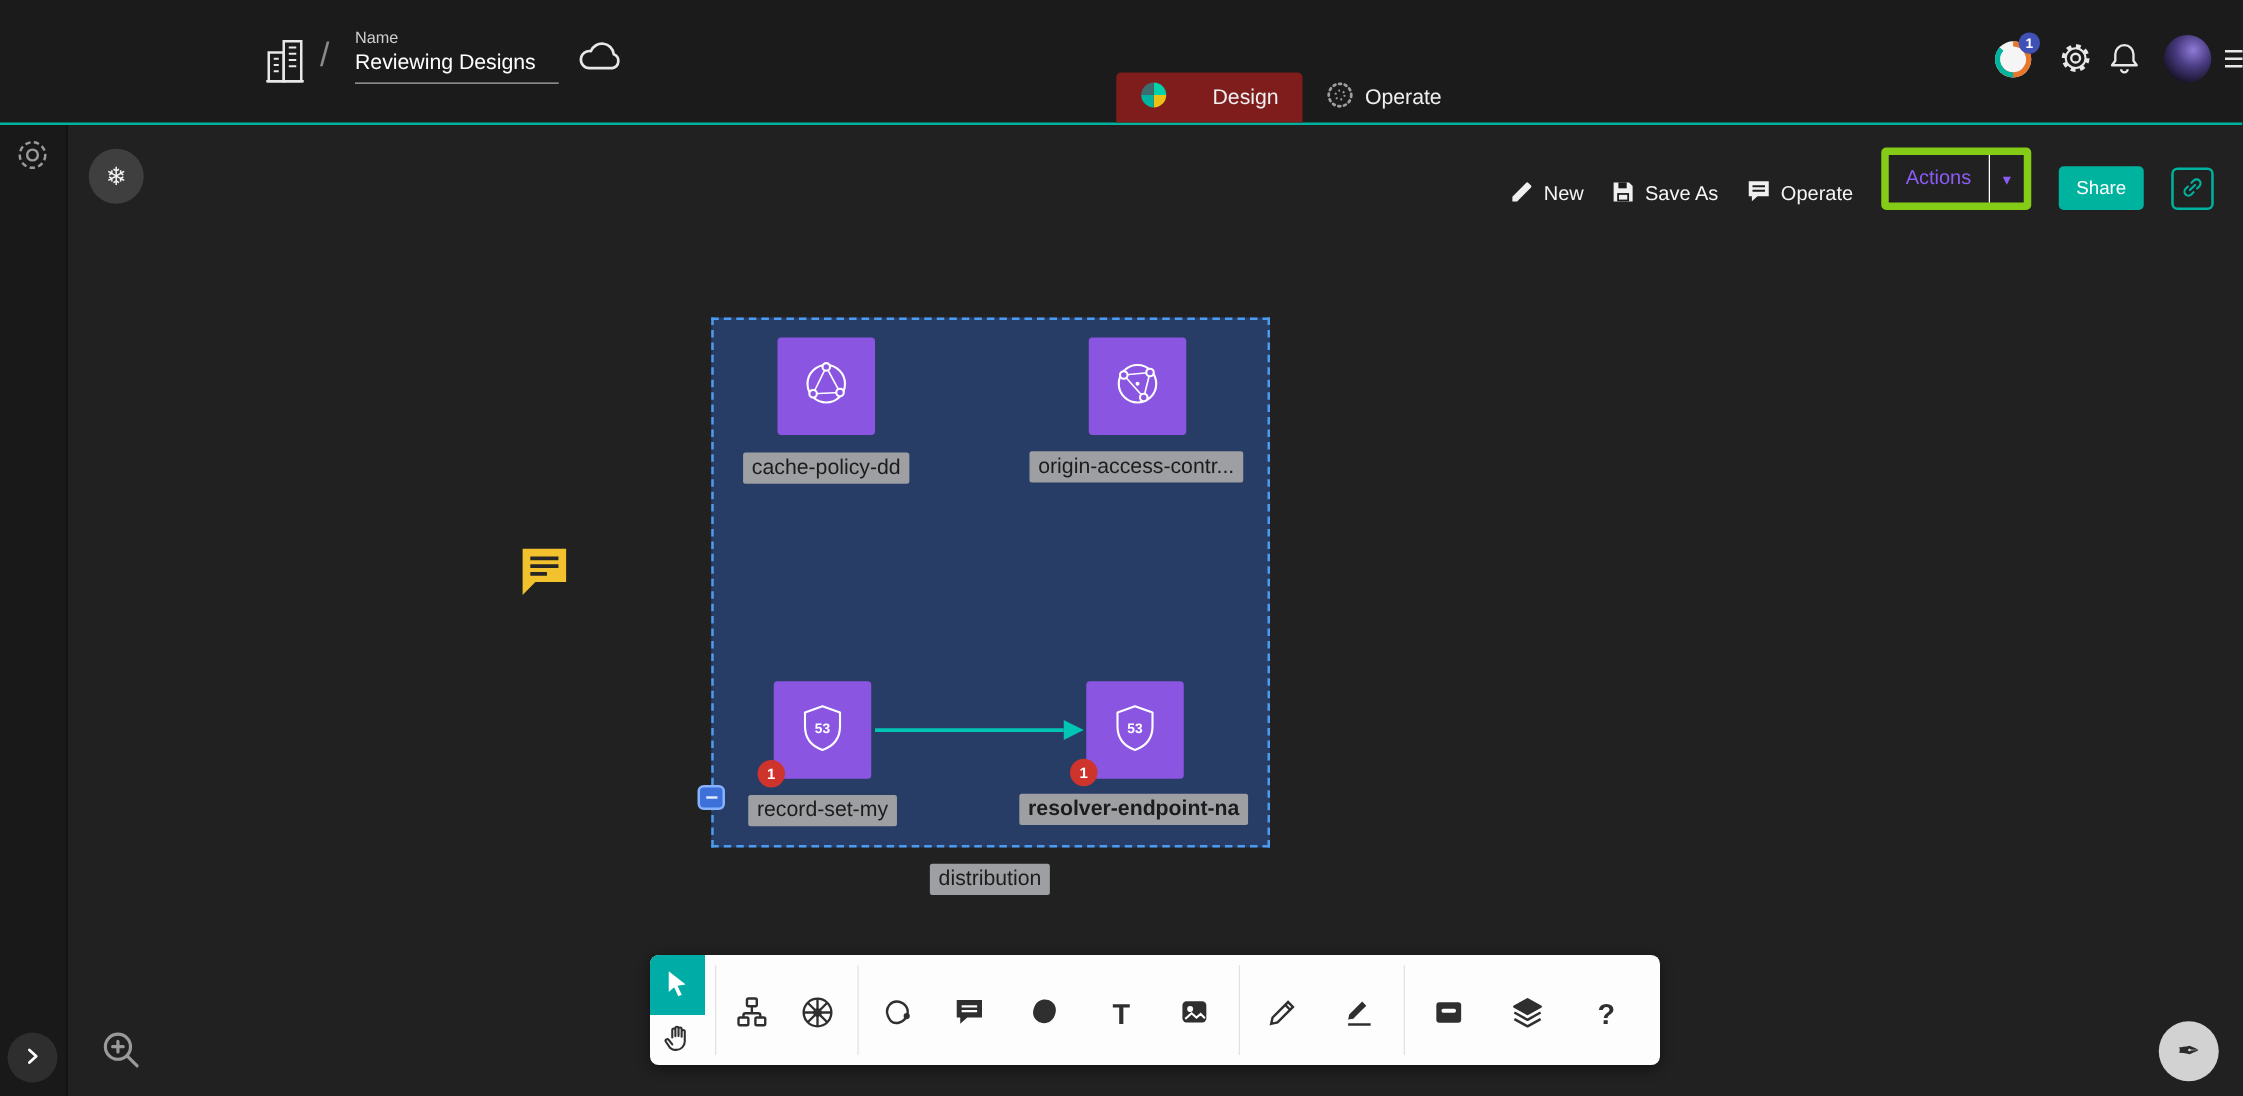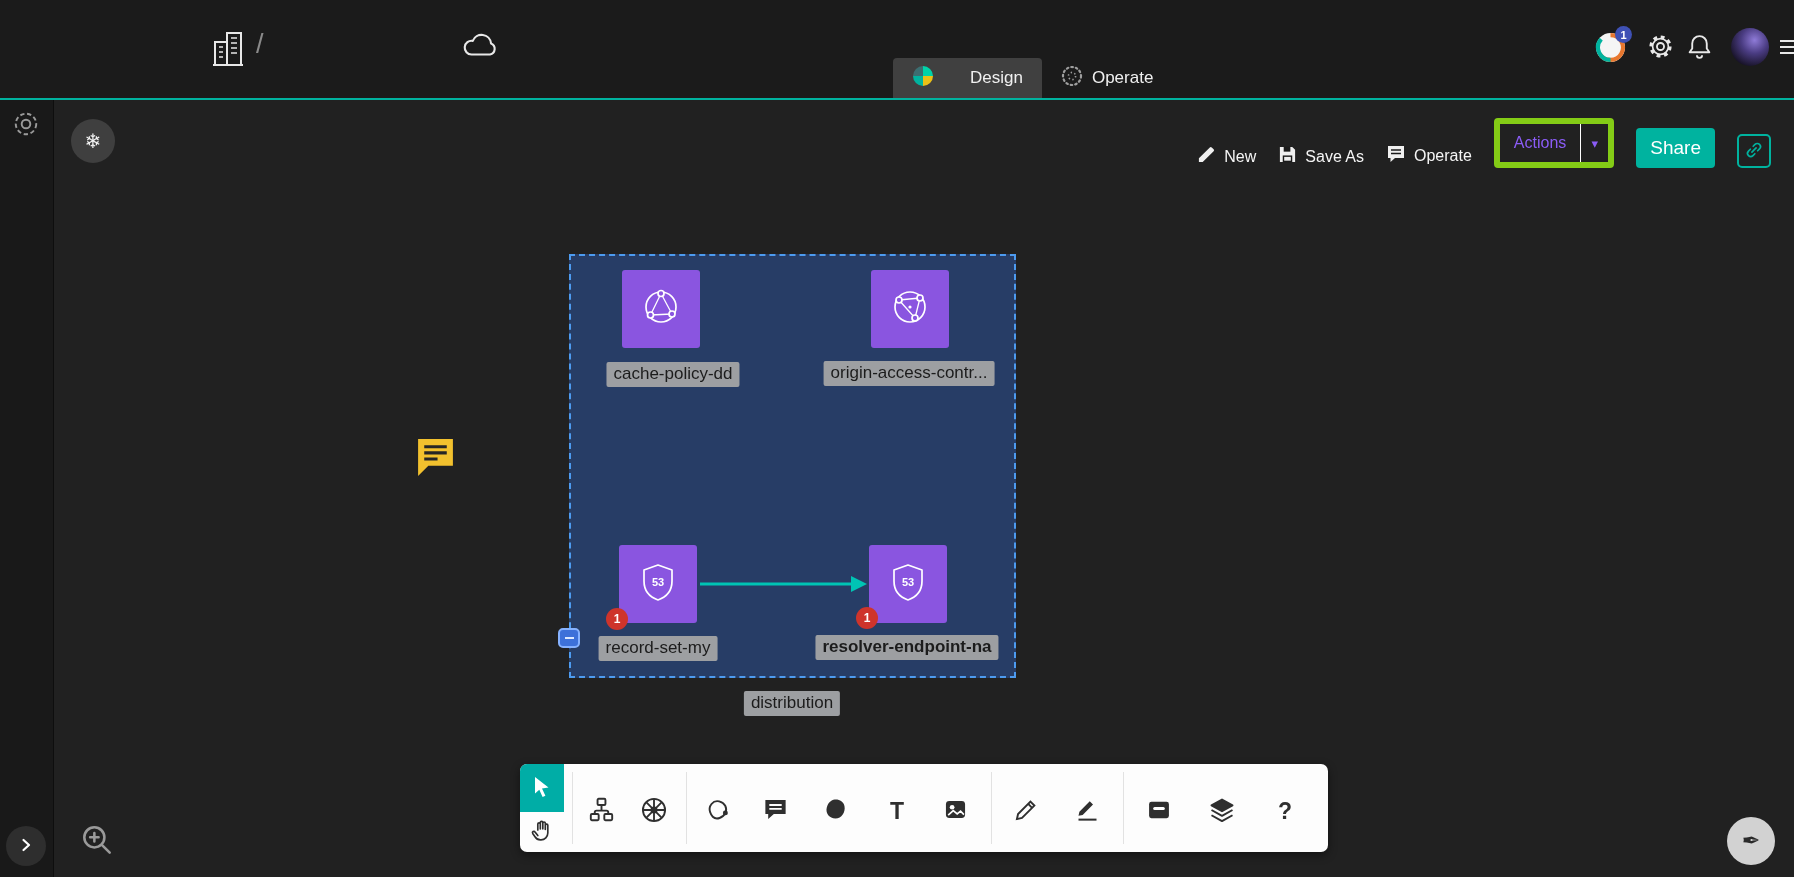--- a/index.html
+++ b/index.html
@@ -20,21 +20,21 @@
   .sep { position:absolute; left:256px; top:29px; font-size:27px; color:#8a8a8a; }
   .name-field { position:absolute; left:284px; top:22px; display:flex; flex-direction:column; }
   .name-field label { font-size:13px; color:#cfcfcf; }
   .name-field input { margin-top:3px; width:163px; background:transparent; border:none;
     border-bottom:1px solid #b0b0b0; color:#fff; font-size:17px; padding:0 0 6px 0;
     font-family:"Liberation Sans", sans-serif; outline:none; }
   .cloud-btn { position:absolute; left:462px; top:31px; background:none; border:none; cursor:pointer; }
   .tabs { position:absolute; left:893px; top:58px; height:40px; display:flex; }
   .tab { display:flex; align-items:center; gap:9px; padding:0 19px; color:#f0f0f0;
     font-size:17px; cursor:pointer; border-radius:4px 4px 0 0; }
-  .tab.active { background:#404040;gap:36px; }
+  .tab.active { background:#7f1d1d;gap:36px; }
   .provider-btn { position:absolute; left:1595px; top:32px; width:31px; height:31px; background:none; border:none; cursor:pointer; }
   .pbadge { position:absolute; left:20px; top:-6px; width:17px; height:17px; border-radius:50%;
     background:#3f51b5; color:#fff; font-size:11px; font-weight:700; display:flex; align-items:center; justify-content:center; }
   .hicon-btn { position:absolute; background:none; border:none; cursor:pointer; }
   .avatar { position:absolute; left:1731px; top:28px; width:38px; height:38px; border-radius:50%;
     background:radial-gradient(circle at 62% 32%, #8f7bd8 0%, #4a3c82 38%, #171226 78%); cursor:pointer; }
   .menu-btn { position:absolute; left:1780px; top:38px; width:20px; height:22px; background:none; border:none; cursor:pointer; }
   .menu-btn i { display:block; width:16px; height:2px; background:#e8e8e8; margin:0 0 4px 0; }
 
   
@@ -51,21 +51,21 @@
 
   
   .ctoolbar { position:absolute; top:130px; right:23px; height:38px; display:flex; align-items:flex-end; gap:22px; z-index:25; }
   .tb-item { display:flex; align-items:center; gap:8px; color:#f5f5f5; font-size:16px;
     background:none; border:none; cursor:pointer; font-family:"Liberation Sans", sans-serif; }
   .actions-btn { display:flex; align-items:stretch; height:50px; border:6px solid #84cc16; border-radius:4px;
     color:#8b5cf6; background:none; cursor:pointer; font-family:"Liberation Sans", sans-serif; }
   .actions-btn .a-label { display:flex; align-items:center; padding:0 14px; font-size:16px; }
   .actions-btn .a-div { width:1px; background:#fff; }
   .actions-btn .a-caret { width:27px; display:flex; align-items:center; justify-content:center; font-size:13px; }
-  .share-btn { background:#00B39F; border:none; border-radius:4px; color:#fff; font-size:19px;
+  .share-btn { background:#00B39F; border:none; border-radius:4px; color:#fff; font-size:15px;
     padding:9px 14px; cursor:pointer; font-family:"Liberation Sans", sans-serif; }
   .link-btn { width:34px; height:34px; border:2px solid #00B39F; border-radius:5px; background:none;
     cursor:pointer; display:flex; align-items:center; justify-content:center; }
 
   
   .group-rect { position:absolute; left:569px; top:254px; width:447px; height:424px;
     background:rgba(45,85,160,0.55); border:2px dashed #4d9bf0; z-index:5; cursor:move; }
   .node { position:absolute; width:78px; height:78px; background:#8A55E0; border-radius:3px;
     display:flex; align-items:center; justify-content:center; z-index:8; cursor:move; }
   .chip { position:absolute; transform:translateX(-50%); background:#9d9fa2; color:#1c1c1c;
@@ -110,20 +110,24 @@
         <rect x="3" y="12" width="12" height="23"></rect>
         <rect x="15" y="3" width="14" height="32"></rect>
         <path d="M1 35 h30"></path>
         <path d="M7 17h4 M7 22h4 M7 27h4 M19 8h6 M19 13h6 M19 18h6 M19 23h6" stroke-width="1.7"></path>
       </svg>
     </span>
   </button>
 
   <span class="sep">/</span>
 
+  <div class="name-field">
+    <label>Name</label>
+    <input value="Reviewing Designs" style="">
+  </div>
 
   <button class="cloud-btn">
     <span>
       <svg width="38" height="28" viewBox="0 0 36 26" fill="none" stroke="#e8e8e8" stroke-width="2" stroke-linejoin="round">
         <path d="M9 22 a6.5 6.5 0 1 1 1.2-12.9 A9 9 0 0 1 27.5 11.5 a5.5 5.5 0 0 1 -1 10.5 z"></path>
       </svg>
     </span>
   </button>
 
   <div class="tabs">
@@ -314,21 +318,21 @@
       <text x="23" y="27" text-anchor="middle" font-size="11" font-weight="bold" fill="#fff" stroke="none">53</text>
     </svg>
   </span>
 </div>
 
 <svg class="arrow" width="170" height="28">
   <line x1="0" y1="14" x2="151" y2="14" stroke="#00C4B4" stroke-width="3"></line>
   <polygon points="151,6 167,14 151,22" fill="#00C4B4"></polygon>
 </svg>
 
-<span class="chip" style="left:661px; top:362px;margin-left:12px;">cache-policy-dd</span>
+<span class="chip" style="left:661px; top:362px;">cache-policy-dd</span>
 <span class="chip" style="left:909px; top:361px;">origin-access-contr...</span>
 <span class="chip" style="left:658px; top:636px;">record-set-my</span>
 <span class="chip" style="left:907px; top:635px;font-weight:bold;">resolver-endpoint-na</span>
 <span class="chip" style="left:792px; top:691px;">distribution</span>
 
 <span class="nbadge" style="left:606px; top:608px;">1</span>
 <span class="nbadge" style="left:856px; top:607px;">1</span>
 
 <span class="comment-marker">
   <svg width="41" height="43" viewBox="0 0 40 42">

